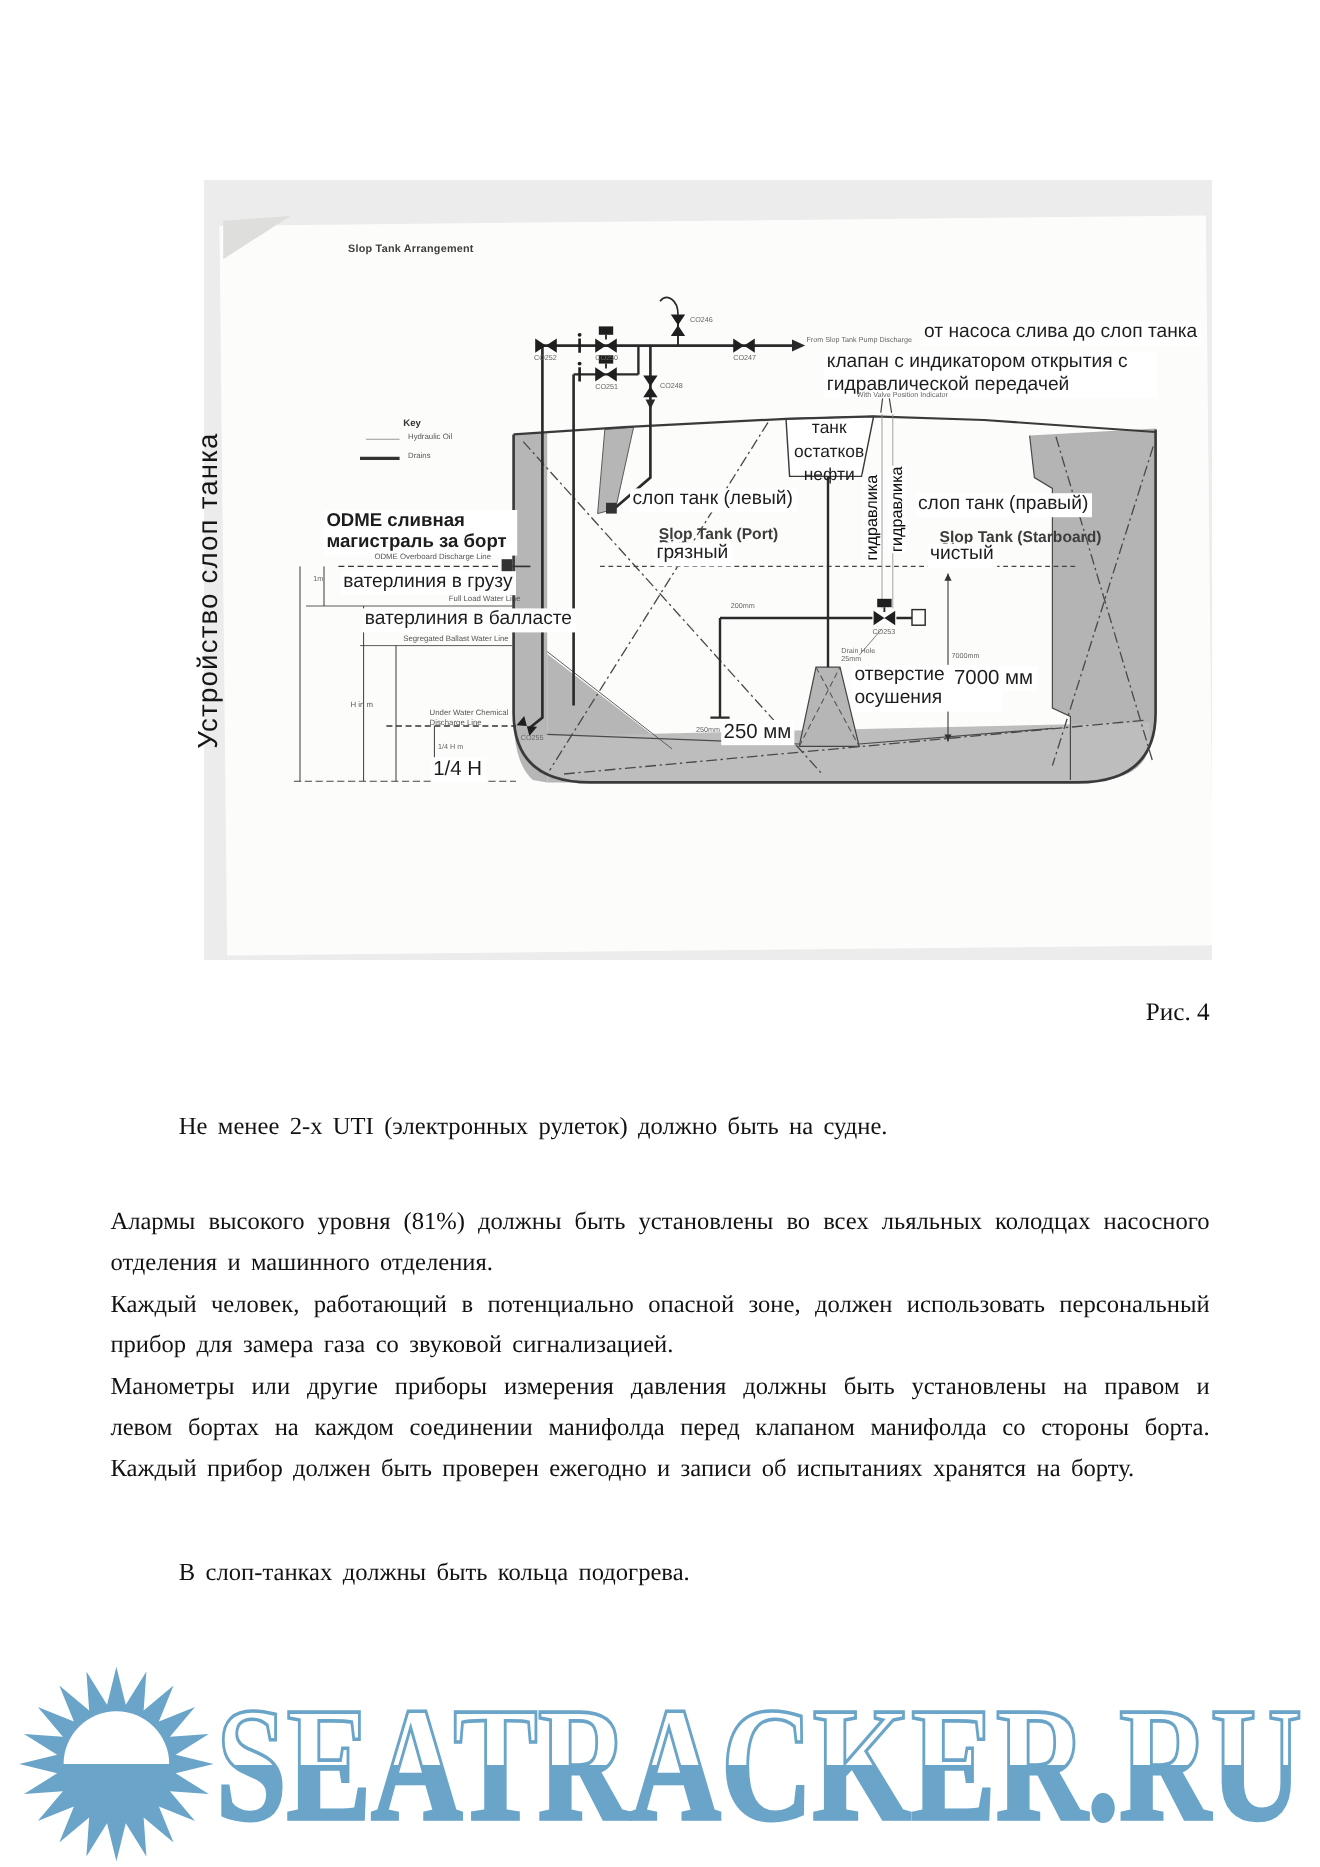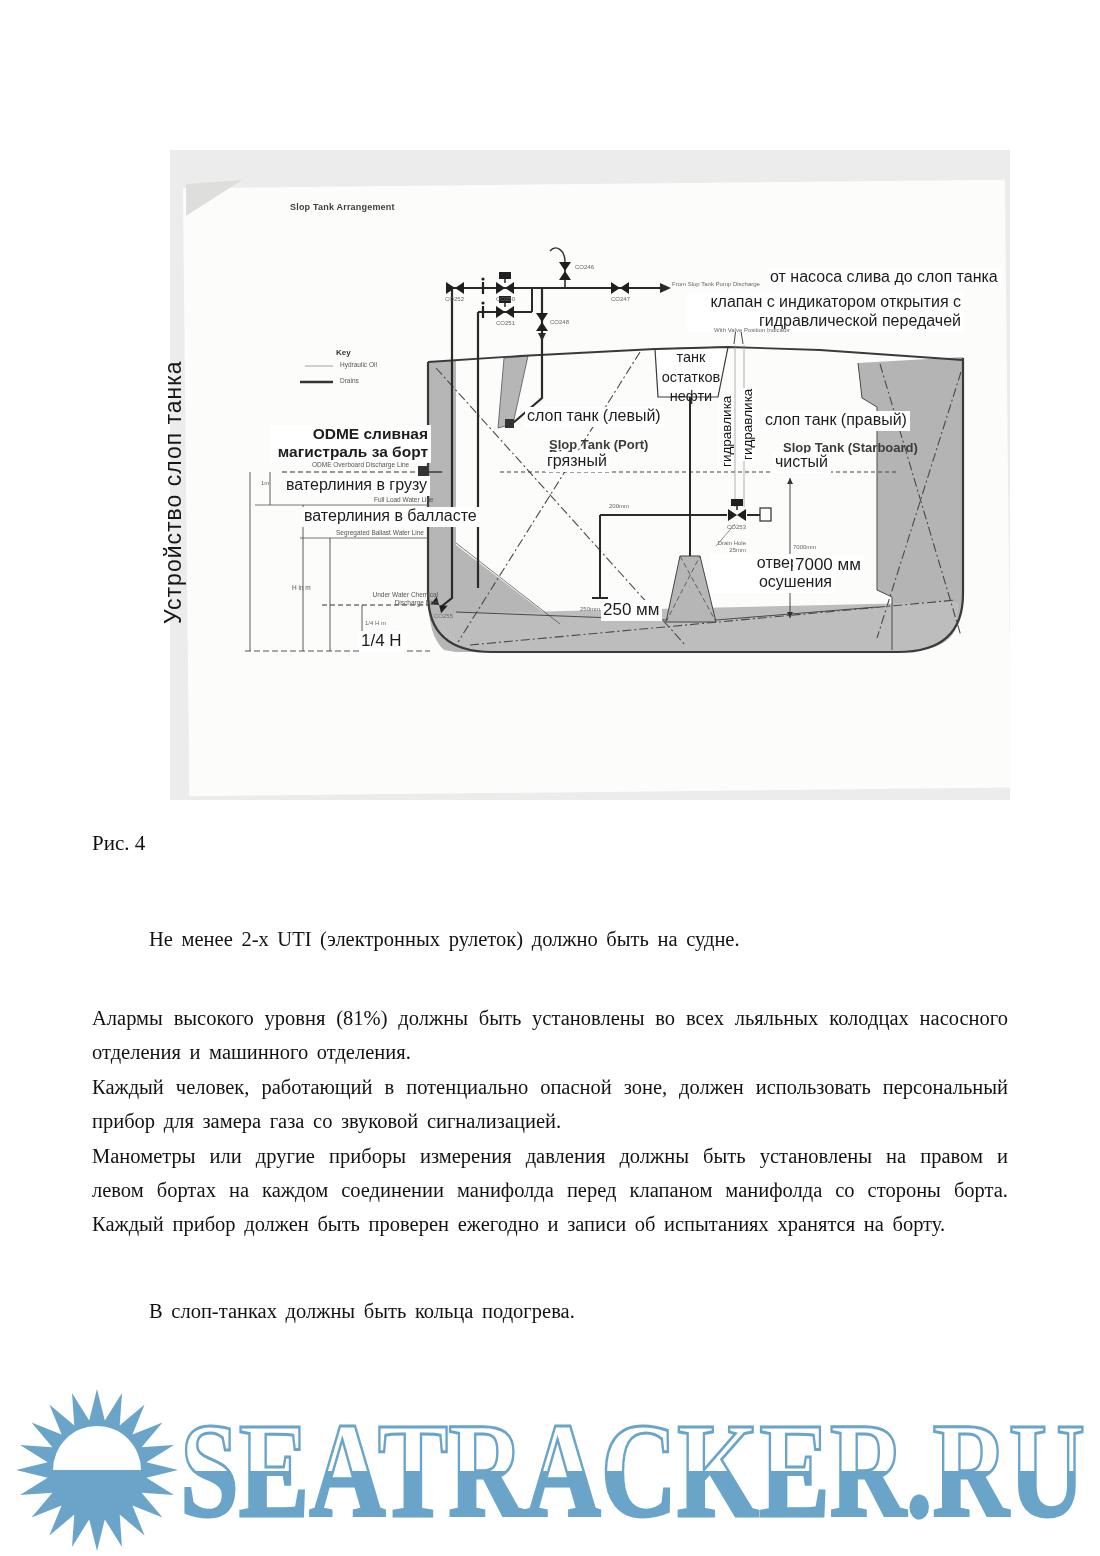--- a/index.html
+++ b/index.html
@@ -1,36 +1,36 @@
 <!DOCTYPE html>
 <html><head>
 <meta charset="utf-8">
 <style>
   html,body{margin:0;padding:0;background:#fff;}
   .page{position:relative;width:1100px;height:1556px;background:#ffffff;overflow:hidden;
         font-family:"Liberation Sans",sans-serif;}
   .scan{position:absolute;left:170px;top:150px;width:840px;height:650px;}
   .diagram-svg{position:absolute;left:0;top:0;}
   .overlay{position:absolute;left:0;top:0;width:1100px;height:1556px;pointer-events:none;}
-  .lbl{position:absolute;color:#1d1d1d;line-height:1.18;white-space:nowrap;text-align:right;}
+  .lbl{position:absolute;color:#1d1d1d;line-height:1.18;white-space:nowrap;}
   .bgw{background:#fff;padding:0 3px 1px 2px;}
   .wrap{white-space:normal;}
   .ru{font-size:16px;}
   .ru-lg{font-size:17px;}
   .ru-s{font-size:15.5px;font-weight:bold;}
   .en{font-size:6.5px;color:#555;}
   .en-s{font-size:6px;color:#666;}
   .en-b{font-size:13px;font-weight:bold;color:#3c3c3c;}
   .key-h{font-size:8px;font-weight:bold;color:#333;}
   .scan-title{font-size:9px;font-weight:bold;color:#3e3e3e;letter-spacing:.2px;}
   .side-title{position:absolute;left:160px;top:624px;font-size:23px;color:#161616;
               transform:rotate(-90deg);transform-origin:0 0;letter-spacing:1px;white-space:nowrap;}
   .hydv{position:absolute;font-size:13.5px;color:#111;background:#fff;padding:0 1px;
         transform:rotate(-90deg);transform-origin:0 0;white-space:nowrap;}
-  .caption{position:absolute;left:92px;width:916px;text-align:left;margin:0;
+  .caption{position:absolute;left:92px;width:916px;text-align:right;margin:0;
            font-family:"Liberation Serif",serif;font-size:21px;color:#111;}
   .para{position:absolute;left:92px;width:916px;margin:0;text-align:justify;
         font-family:"Liberation Serif",serif;font-size:20.5px;line-height:34px;
         color:#121212;word-spacing:3.5px;}
   .para.noj{text-align:left;}
   .ind{padding-left:57px;}
   .wm-svg{position:absolute;left:0;top:1378px;}
 </style>
 </head>
 <body>

